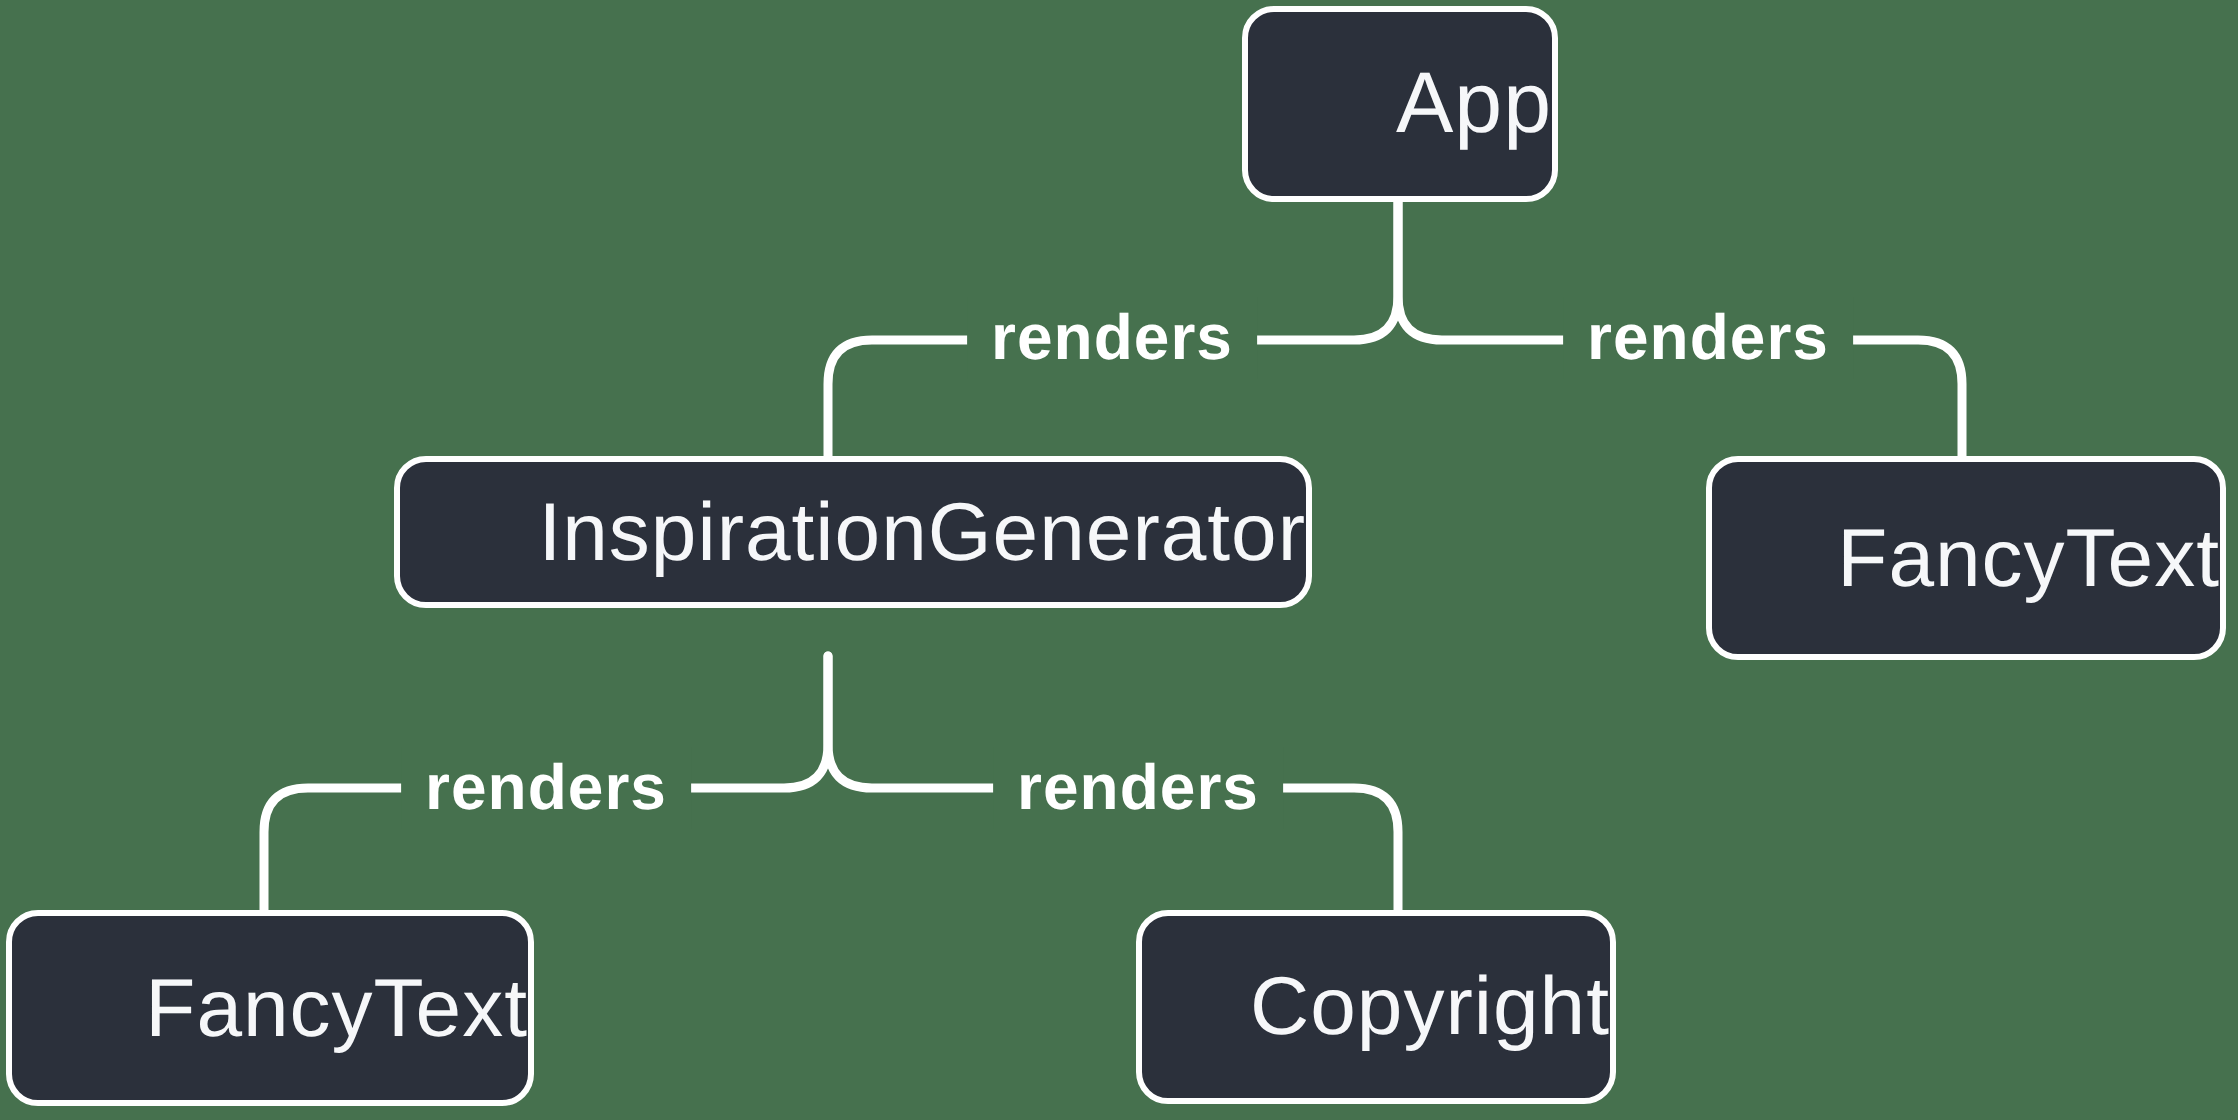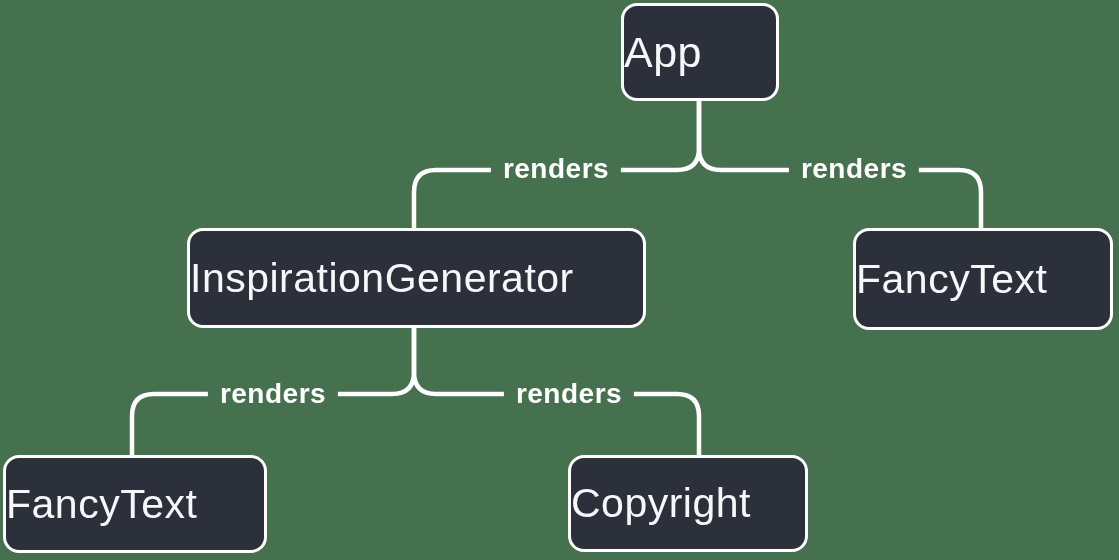--- a/index.html
+++ b/index.html
@@ -29,38 +29,38 @@
     stroke-linecap: round;
   }
   .node {
     position: absolute;
     box-sizing: border-box;
     background: #2b303b;
     border: 3.5px solid #ffffff;
     border-radius: 16px;
     display: flex;
     align-items: center;
-    justify-content: flex-start;
+    justify-content: flex-end;
     color: #f6f7f9;
     font-size: 41px;
     font-weight: 400;
     letter-spacing: 0.5px;
     white-space: nowrap;
   }
   .node--app         { left: 621px; top: 3px;   width: 158px; height: 98px;  font-size: 43px; }
-  .node--inspiration { left: 187px; top: 228px; width: 459px; height: 100px; }
+  .node--inspiration { left: 197px; top: 228px; width: 459px; height: 76px; }
   .node--fancy-right { left: 853px; top: 228px; width: 260px; height: 102px; }
   .node--fancy-left  { left: 3px;   top: 455px; width: 264px; height: 98px;  }
   .node--copyright   { left: 568px; top: 455px; width: 240px; height: 97px;  }
   .edge-label {
     position: absolute;
     transform: translate(-50%, -50%);
     background: #46714e;
     color: #ffffff;
-    font-size: 28px;
+    font-size: 32px;
     font-weight: 700;
     letter-spacing: 0.5px;
     padding: 2px 12px;
     white-space: nowrap;
   }
   .edge-label--1 { left: 556px; top: 169px; }
   .edge-label--2 { left: 854px; top: 169px; }
   .edge-label--3 { left: 273px; top: 394px; }
   .edge-label--4 { left: 569px; top: 394px; }
 </style>

